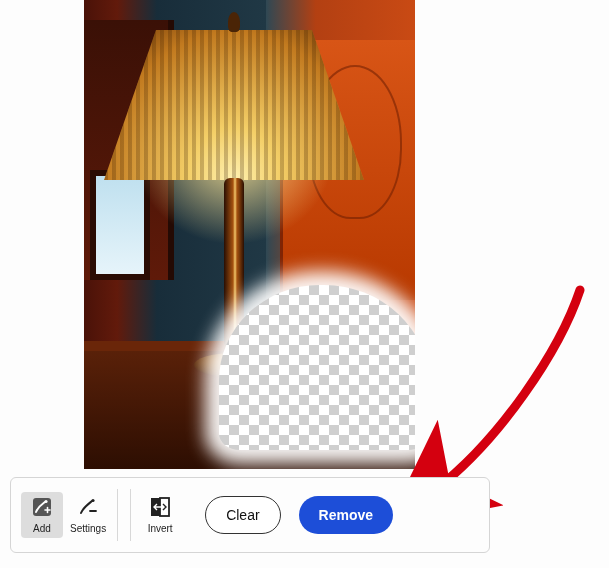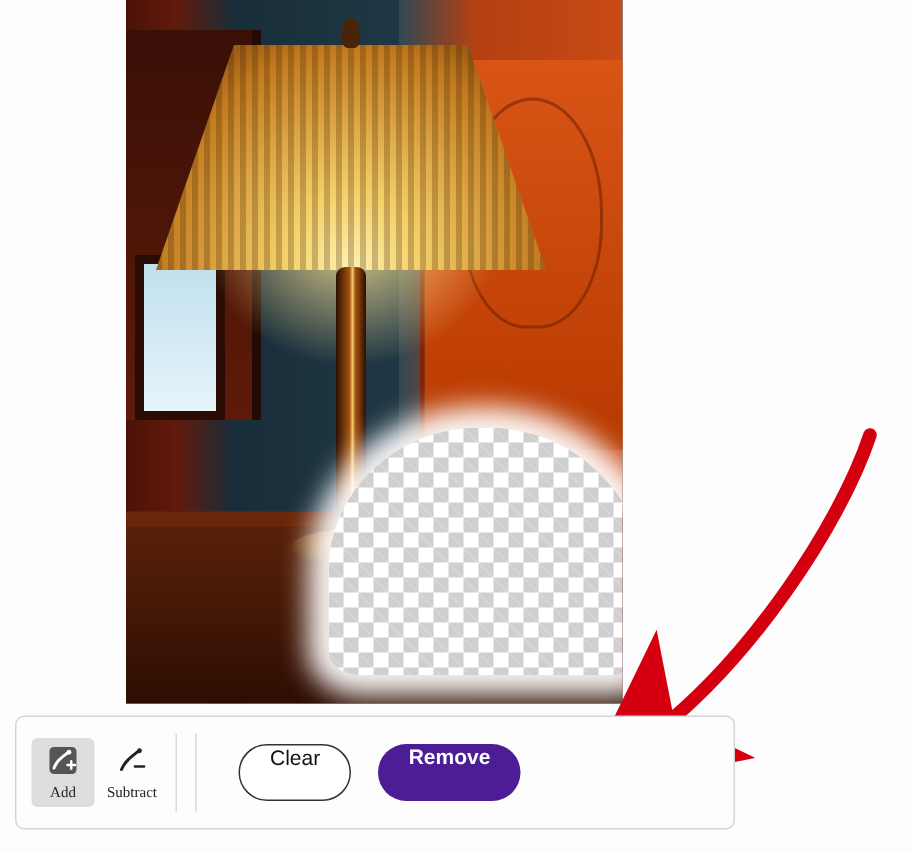--- a/index.html
+++ b/index.html
@@ -74,37 +74,37 @@
   
   .panel {
     position:absolute; left:10px; top:477px; width:480px; height:76px;
     background:#fdfdfd;
     border:1px solid #d5d5d5; border-radius:6px;
     display:flex; align-items:center; padding:0 10px; gap:4px;
   }
   .tool {
     display:flex; flex-direction:column; align-items:center; justify-content:center;
     gap:5px; padding:2px 3px; min-width:42px;
-    font-size:10px; color:#222; cursor:pointer; user-select:none;font-family:Liberation Serif, serif;
+    font-size:10px; color:#222; cursor:pointer; user-select:none;
   }
   .tool .ico {
     width:22px; height:22px; display:flex; align-items:center; justify-content:center;
   }
   .tool.selected {
     background:#ddd; border-radius:4px; padding:4px 3px;
   }
   .sep { width:1px; height:52px; background:#d8d8d8; margin:0 4px; }
   .spacer { width:16px; }
   .btn {
     height:38px; padding:0 20px; border-radius:20px; font-size:14px;
-    display:flex; justify-content:center; cursor:pointer;
+    display:flex; align-items:center; justify-content:center; cursor:pointer;
     user-select:none;
   }
   .btn-outline { border:1.5px solid #333; background:#fff; color:#111; font-weight:500;}
-  .btn-primary { border:none; background:#4c1d95; color:#fff; font-weight:600; }
+  .btn-primary { border:none; background:#1d4ed8; color:#fff; font-weight:600; }
   svg { display:block; }
 </style>
 </head>
 <body>
 
 <div class="canvas">
   <div class="wall"></div>
   <div class="window">
       <div class="pane"></div>
     </div>
@@ -143,29 +143,40 @@
   </div>
 
   <div class="tool">
     <span class="ico">
       <svg width="20" height="20" viewBox="0 0 20 20">
         <path d="M3 16 C5 11 9 8 14 4" stroke="#222" stroke-width="2" fill="none" stroke-linecap="round"></path>
         <circle cx="15" cy="3.5" r="1.6" fill="#222"></circle>
         <path d="M12 14h6" stroke="#222" stroke-width="1.8" stroke-linecap="round"></path>
       </svg>
     </span>
-    <span>Subtract</span>
+    <span>Settings</span>
   </div>
 
   <div class="sep"></div>
 
 
   <div class="sep"></div>
 
 
+  <div class="tool">
+    <span class="ico">
+      <svg width="20" height="20" viewBox="0 0 20 20">
+        <rect x="1" y="1" width="9" height="18" fill="#222"></rect>
+        <rect x="10" y="1" width="9" height="18" fill="none" stroke="#222" stroke-width="1.8"></rect>
+        <path d="M4 10h5M14 10h-5M7 7l-3 3 3 3M13 7l3 3-3 3" stroke="#fff" stroke-width="1.4" fill="none"></path>
+        <path d="M13 7l3 3-3 3" stroke="#222" stroke-width="1.4" fill="none"></path>
+      </svg>
+    </span>
+    <span>Invert</span>
+  </div>
 
   <div class="spacer"></div>
 
   <div class="btn btn-outline">
     <span>Clear</span>
   </div>
 
   <div style="width:10px"></div>
 
   <div class="btn btn-primary">

